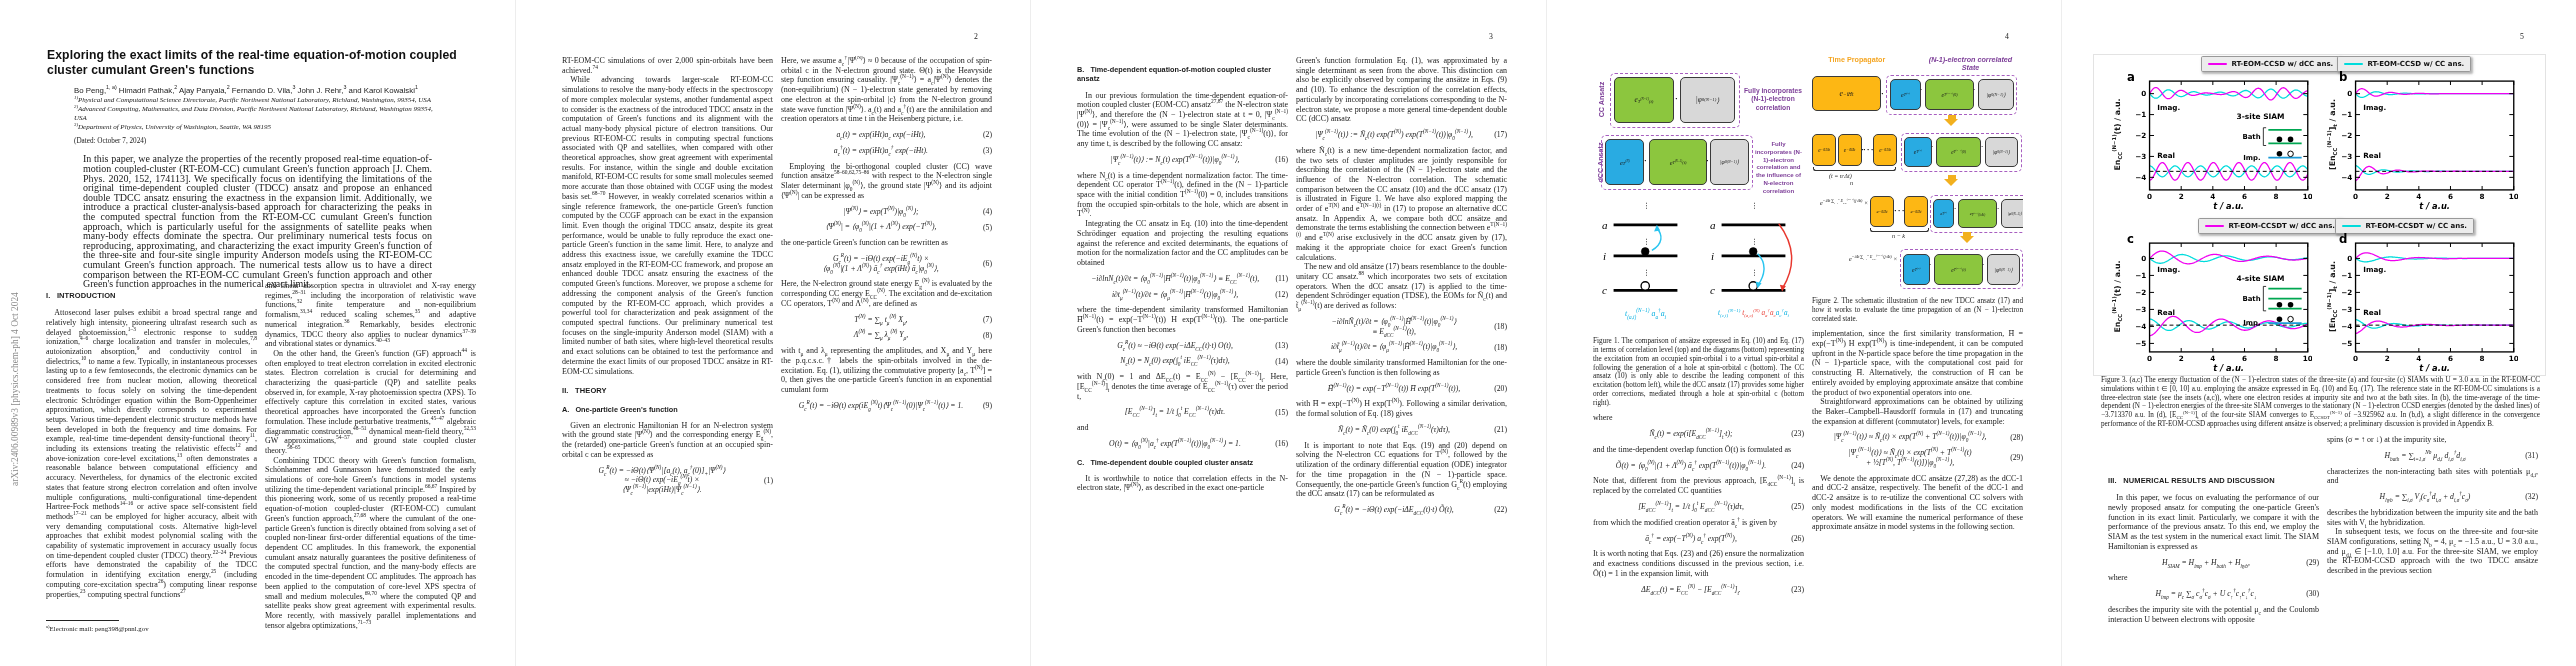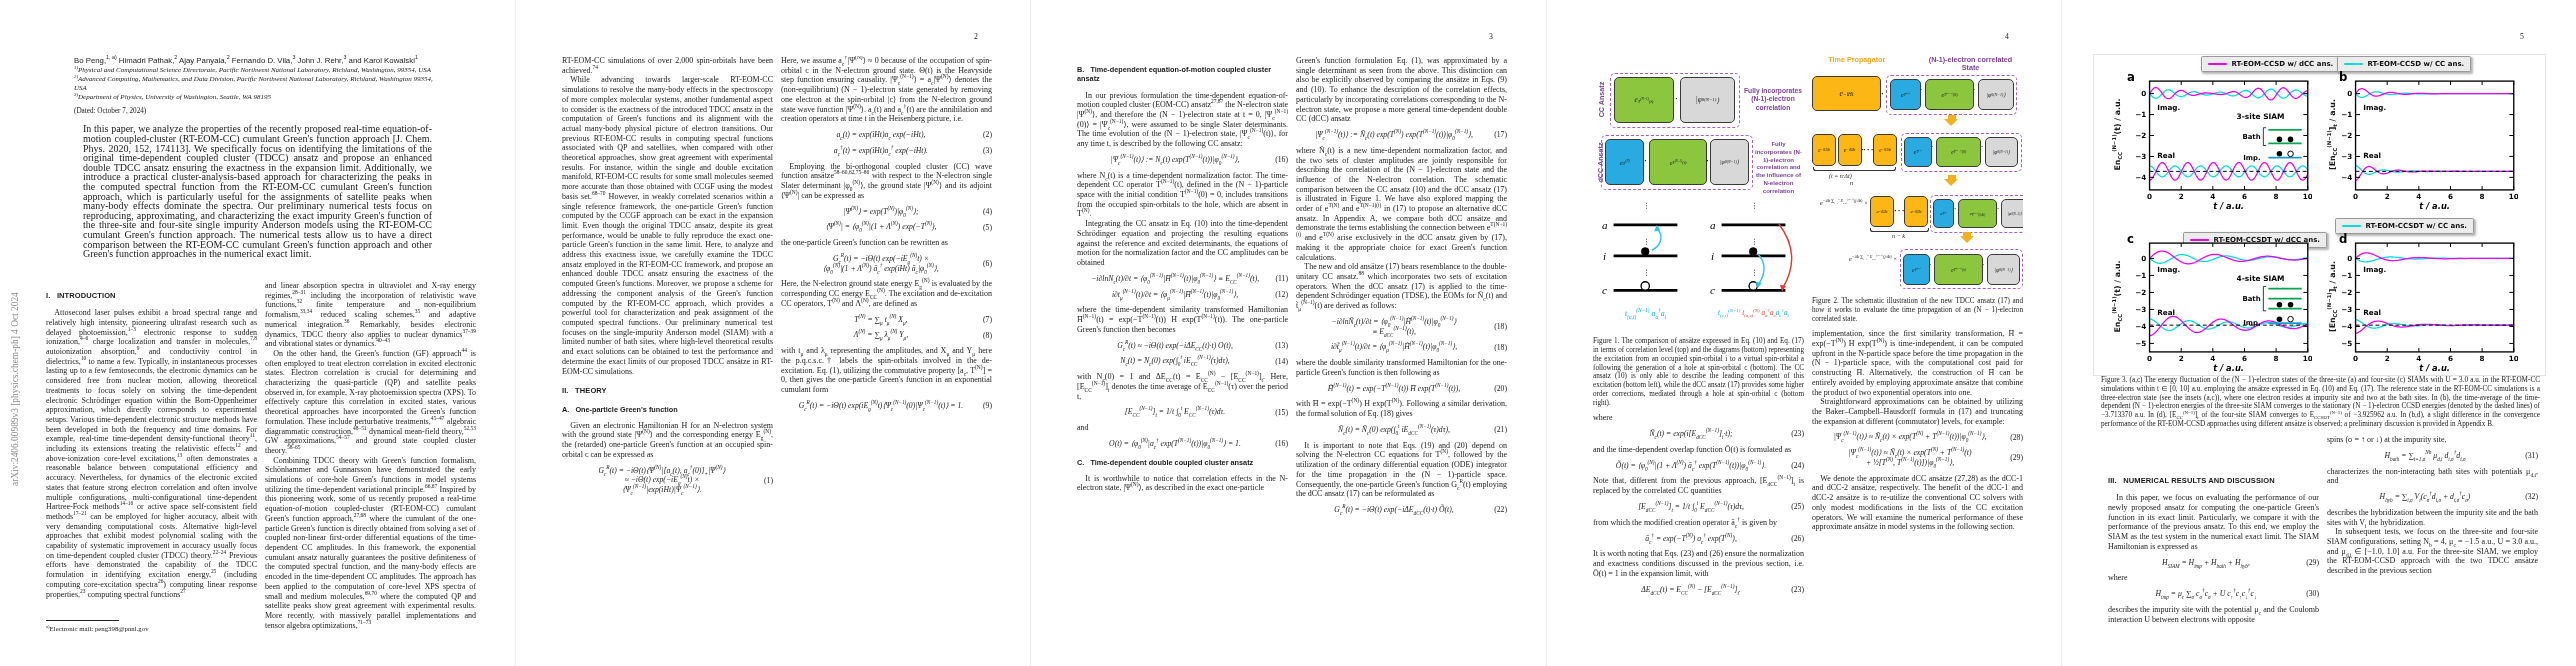--- a/index.html
+++ b/index.html
@@ -52,20 +52,21 @@
   .ylab{position:absolute;width:222px;text-align:center;font:bold 7.8px "DejaVu Sans",sans-serif;
     transform:rotate(-90deg);white-space:nowrap;}
   .f3cap{position:absolute;left:39px;top:376px;width:439px;font-size:7.2px;line-height:8.8px;text-align:justify;}
 </style>
 </head>
 <body>
 
 <div class="page" style="left:0">
   <div class="sidebar">arXiv:2406.00989v3  [physics.chem-ph]  4 Oct 2024</div>
   <div class="titleblock">
+    <div class="ptitle">Exploring the exact limits of the real-time equation-of-motion coupled cluster cumulant Green's functions</div>
     <div class="pauthors">Bo Peng,<sup>1, a)</sup> Himadri Pathak,<sup>2</sup> Ajay Panyala,<sup>2</sup> Fernando D. Vila,<sup>3</sup> John J. Rehr,<sup>3</sup> and Karol Kowalski<sup>1</sup></div>
     <div class="paffil"><sup>1)</sup>Physical and Computational Science Directorate, Pacific Northwest National Laboratory, Richland, Washington, 99354, USA</div>
     <div class="paffil"><sup>2)</sup>Advanced Computing, Mathematics, and Data Division, Pacific Northwest National Laboratory, Richland, Washington 99354, USA</div>
     <div class="paffil"><sup>3)</sup>Department of Physics, University of Washington, Seattle, WA 98195</div>
     <div class="pdated">(Dated: October 7, 2024)</div>
     <div class="pabstract">In this paper, we analyze the properties of the recently proposed real-time equation-of-motion coupled-cluster (RT-EOM-CC) cumulant Green's function approach [J. Chem. Phys. 2020, 152, 174113]. We specifically focus on identifying the limitations of the original time-dependent coupled cluster (TDCC) ansatz and propose an enhanced double TDCC ansatz ensuring the exactness in the expansion limit. Additionally, we introduce a practical cluster-analysis-based approach for characterizing the peaks in the computed spectral function from the RT-EOM-CC cumulant Green's function approach, which is particularly useful for the assignments of satellite peaks when many-body effects dominate the spectra. Our preliminary numerical tests focus on reproducing, approximating, and characterizing the exact impurity Green's function of the three-site and four-site single impurity Anderson models using the RT-EOM-CC cumulant Green's function approach. The numerical tests allow us to have a direct comparison between the RT-EOM-CC cumulant Green's function approach and other Green's function approaches in the numerical exact limit.</div>
   </div>
   <div id="p1L" class="col colL" style="top:281px;height:333px">
       <div class="sech">I.&nbsp;&nbsp;&nbsp;INTRODUCTION</div>
       <div class="para">Attosecond laser pulses exhibit a broad spectral range and relatively high intensity, pioneering ultrafast research such as delayed photoemission,<sup>1–3</sup> electronic response to sudden ionization,<sup>4–6</sup> charge localization and transfer in molecules,<sup>7,8</sup> autoionization absorption,<sup>9</sup> and conductivity control in dielectrics,<sup>10</sup> to name a few. Typically, in instantaneous processes lasting up to a few femtoseconds, the electronic dynamics can be considered free from nuclear motion, allowing theoretical treatments to focus solely on solving the time-dependent electronic Schrödinger equation within the Born-Oppenheimer approximation, which directly corresponds to experimental setups. Various time-dependent electronic structure methods have been developed in both the frequency and time domains. For example, real-time time-dependent density-functional theory<sup>11</sup>, including its extensions treating the relativistic effects<sup>12</sup> and above-ionization core-level excitations,<sup>13</sup> often demonstrates a reasonable balance between computational efficiency and accuracy. Nevertheless, for dynamics of the electronic excited states that feature strong electron correlation and often involve multiple configurations, multi-configurational time-dependent Hartree-Fock methods<sup>14–16</sup> or active space self-consistent field methods<sup>17–21</sup> can be employed for higher accuracy, albeit with very demanding computational costs. Alternative high-level approaches that exhibit modest polynomial scaling with the capability of systematic improvement in accuracy usually focus on time-dependent coupled cluster (TDCC) theory.<sup>22–24</sup> Previous efforts have demonstrated the capability of the TDCC formulation in identifying excitation energy,<sup>25</sup> (including computing core-excitation spectra<sup>26</sup>) computing linear response properties,<sup>23</sup> computing spectral functions<sup>27</sup></div>
@@ -284,21 +285,21 @@
       </div>
       <div class="para ni">It is worth noting that Eqs. (23) and (26) ensure the normalization and exactness conditions discussed in the previous section, i.e. Õ(t) = 1 in the expansion limit, with</div>
       <div class="eqrow">
         <div class="eq">ΔE<sub>dCC</sub>(t) = E<sub>CC</sub><sup>(N)</sup> − [E<sub>dCC</sub><sup>(N−1)</sup>]<sub>t</sub>.</div>
         <div class="eqno">(23)</div>
       </div>
     </div>
   <div id="p4R" class="col colR" style="top:56px;height:590px">
       <div class="fig2">
         <div class="f2hdr" style="left: 3.3px; top: 0px; width: 83px; color: rgb(245, 166, 35);">Time Propagator</div>
-        <div class="f2hdr" style="left: 109px; top: 0px; width: 99px; color: rgb(125, 63, 152);">(N-1)-electron correlated State</div>
+        <div class="f2hdr" style="left: 109px; top: 0px; width: 99px; color: rgb(125, 63, 152); font-style: italic;">(N-1)-electron correlated State</div>
         <div class="bx" style="left: 0px; top: 20px; width: 67px; height: 33px; background: rgb(253, 183, 20); font-size: 7.8px;">e<sup>−iHt</sup></div>
         <div class="mdot" style="left: 69px; top: 33px;">·</div>
         <div class="dbox" style="left: 74px; top: 19px; width: 129px; height: 38px;"></div>
         <div class="bx" style="left: 78px; top: 23px; width: 29px; height: 29px; background: rgb(41, 171, 226); font-size: 6.1px;">e<sup>T<sup>(N)</sup></sup></div>
         <div class="mdot" style="left: 108px; top: 30px; font-size: 6.7px;">·</div>
         <div class="bx" style="left: 113px; top: 23px; width: 47px; height: 29px; background: rgb(140, 198, 62); font-size: 5.8px;">e<sup>T<sup>(N−1)</sup>(0)</sup></div>
         <div class="mdot" style="left: 161px; top: 30px; font-size: 6.7px;">·</div>
         <div class="bx" style="left: 166px; top: 23px; width: 34px; height: 29px; background: rgb(216, 216, 216); font-size: 5.8px;">|φ<sub>0</sub><sup>(N−1)</sup>⟩</div>
         <div style="position: absolute; left: 136px; top: 59px; width: 7.8px; height: 4.4px; background: rgb(242, 176, 30);"></div>
         <div style="position: absolute; left: 132px; top: 63px; width: 0px; height: 0px; border-left: 7.2px solid transparent; border-right: 7.2px solid transparent; border-top: 7.8px solid rgb(242, 176, 30);"></div>
@@ -359,21 +360,21 @@
   <div class="pageno">5</div>
   <div id="fig3">
       <div class="lgd" style="left: 107px; top: 1.1px;">
         <span class="lgd-line" style="background: rgb(240, 0, 240);"></span>
         <span class="lgd-txt">RT-EOM-CCSD w/ dCC ans.</span>
       </div>
       <div class="lgd" style="left: 243px; top: 1.1px;">
         <span class="lgd-line" style="background: rgb(0, 220, 220);"></span>
         <span class="lgd-txt">RT-EOM-CCSD w/ CC ans.</span>
       </div>
-      <div class="lgd" style="left: 89px; top: 163px; margin-top: 14px;">
+      <div class="lgd" style="left: 104px; top: 163px;">
         <span class="lgd-line" style="background: rgb(240, 0, 240);"></span>
         <span class="lgd-txt">RT-EOM-CCSDT w/ dCC ans.</span>
       </div>
       <div class="lgd" style="left: 241px; top: 163px;">
         <span class="lgd-line" style="background: rgb(0, 220, 220);"></span>
         <span class="lgd-txt">RT-EOM-CCSDT w/ CC ans.</span>
       </div>
       <div class="pltr" style="left: 33px; top: 14.5px;">a</div>
       <div class="ylab" style="left: -88px; top: 75px;">En<sub>CC</sub><sup>(N−1)</sup>(t) / a.u.</div>
       <svg width="185" height="131" style="position:absolute;left:33px;top:24.5px" viewBox="0 0 332 236">

